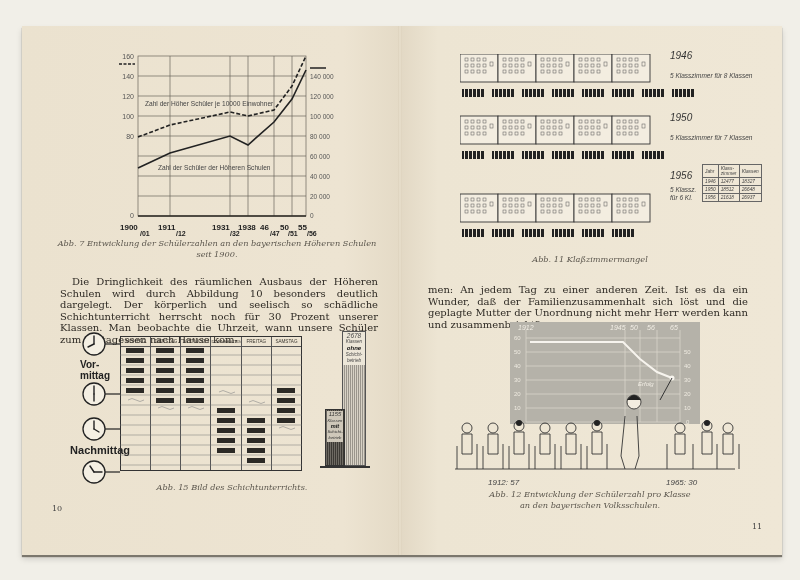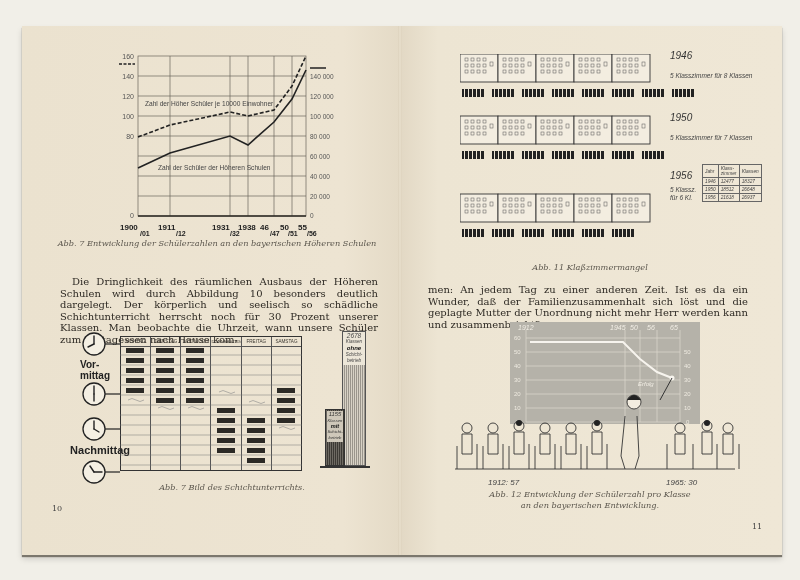--- a/index.html
+++ b/index.html
@@ -83,20 +83,21 @@
           <text x="168" y="190" font-size="7">/47</text>
         <text x="178" y="184">50</text>
           <text x="186" y="190" font-size="7">/51</text>
         <text x="196" y="184">55</text>
           <text x="205" y="190" font-size="7">/56</text>
       </g>
     </svg>
 
     <div class="caption" style="left:30px;top:212px;width:330px;">
       <div>Abb. 7  Entwicklung der Schülerzahlen an den bayerischen Höheren Schulen</div>
+      <div>seit 1900.</div>
     </div>
 
     <div class="body-text" style="left:38px;top:250px;width:318px;text-indent:12px;">Die Dringlichkeit des räumlichen Ausbaus der Höheren Schulen wird durch Abbildung 10 besonders deutlich dargelegt. Der körperlich und seelisch so schädliche Schichtunterricht herrscht noch für 30 Prozent unserer Klassen. Man beobachte die Uhrzeit, wann unsere Schüler zum Mittagessen nach Hause kom-</div>
 
     <div style="position:absolute;left:58px;top:305px;width:310px;height:155px;">
 
       <svg style="position:absolute;left:0;top:0;" width="50" height="155" viewBox="0 0 50 155">
         <g fill="#f4efe3" stroke="#222" stroke-width="1.3">
           <circle cx="14" cy="13" r="11"></circle>
           <circle cx="14" cy="63" r="11"></circle>
@@ -225,21 +226,21 @@
           <div style="font-size:5.8px;">1155</div>
           <div>Klassen</div>
           <div style="font-weight:bold;font-size:5.6px;color:#111;">mit</div>
           <div>Schicht-</div>
           <div>betrieb</div>
         </div>
       </div>
       <div style="position:absolute;left:240px;top:135px;width:50px;height:1.5px;background:#333;"></div>
     </div>
 
-    <div class="caption" style="left:60px;top:456px;width:300px;">Abb. 7  Bild des Schichtunterrichts.</div>
+    <div class="caption" style="left:60px;top:456px;width:300px;">Abb. 15  Bild des Schichtunterrichts.</div>
     <div class="pagenum" style="left:30px;top:478px;">10</div>
   </div>
 
   <div class="page right">
 
     <svg style="position:absolute;left:60px;top:28px;" width="250" height="190" viewBox="0 0 250 190">
       <defs>
         <g id="bldg">
           <rect x="0" y="0" width="38" height="28" fill="#f3ede0" stroke="#333" stroke-width="0.9"></rect>
           <g fill="none" stroke="#555" stroke-width="0.5">
@@ -338,21 +339,21 @@
         <td style="border:0.6px solid #666;padding:1px 2px;">26648</td>
       </tr>
       <tr>
         <td style="border:0.6px solid #666;padding:1px 2px;">1956</td>
         <td style="border:0.6px solid #666;padding:1px 2px;">21618</td>
         <td style="border:0.6px solid #666;padding:1px 2px;">26937</td>
       </tr>
     </tbody>
       </table>
 
-    <div class="caption" style="left:20px;top:236px;width:340px;">
+    <div class="caption" style="left:20px;top:228px;width:340px;">
       <div>Abb. 11  Klaßzimmermangel</div>
     </div>
 
     <div class="body-text" style="left:28px;top:258px;width:320px;">men: An jedem Tag zu einer anderen Zeit. Ist es da ein Wunder, daß der Familienzusammenhalt sich löst und die geplagte Mutter der Unordnung nicht mehr Herr werden kann und zusammenbricht?</div>
 
     <svg style="position:absolute;left:110px;top:296px;" width="190" height="110" viewBox="0 0 190 110">
       <rect x="0" y="0" width="190" height="102" fill="#b5b2a9"></rect>
       <g stroke="#dcd8ce" stroke-width="0.7">
         <line x1="16" y1="16" x2="170" y2="16"></line>
           <line x1="16" y1="30" x2="170" y2="30"></line>
@@ -435,18 +436,18 @@
       <g fill="#222">
           <circle cx="74" cy="7" r="3"></circle>
           <circle cx="152" cy="7" r="3"></circle>
           <circle cx="262" cy="7" r="3"></circle>
         </g>
     </svg>
     <div style="position:absolute;left:88px;top:452px;font-family:'Liberation Sans',sans-serif;font-style:italic;font-size:8px;color:#444;">1912: 57</div>
     <div style="position:absolute;left:266px;top:452px;font-family:'Liberation Sans',sans-serif;font-style:italic;font-size:8px;color:#444;">1965: 30</div>
     <div class="caption" style="left:60px;top:463px;width:260px;">
       <div>Abb. 12  Entwicklung der Schülerzahl pro Klasse</div>
-      <div>an den bayerischen Entwicklung.</div>
+      <div>an den bayerischen Volksschulen.</div>
     </div>
     <div class="pagenum" style="left:352px;top:496px;">11</div>
   </div>
   <div class="gutter"></div>
 </div>
 
 </body></html>

